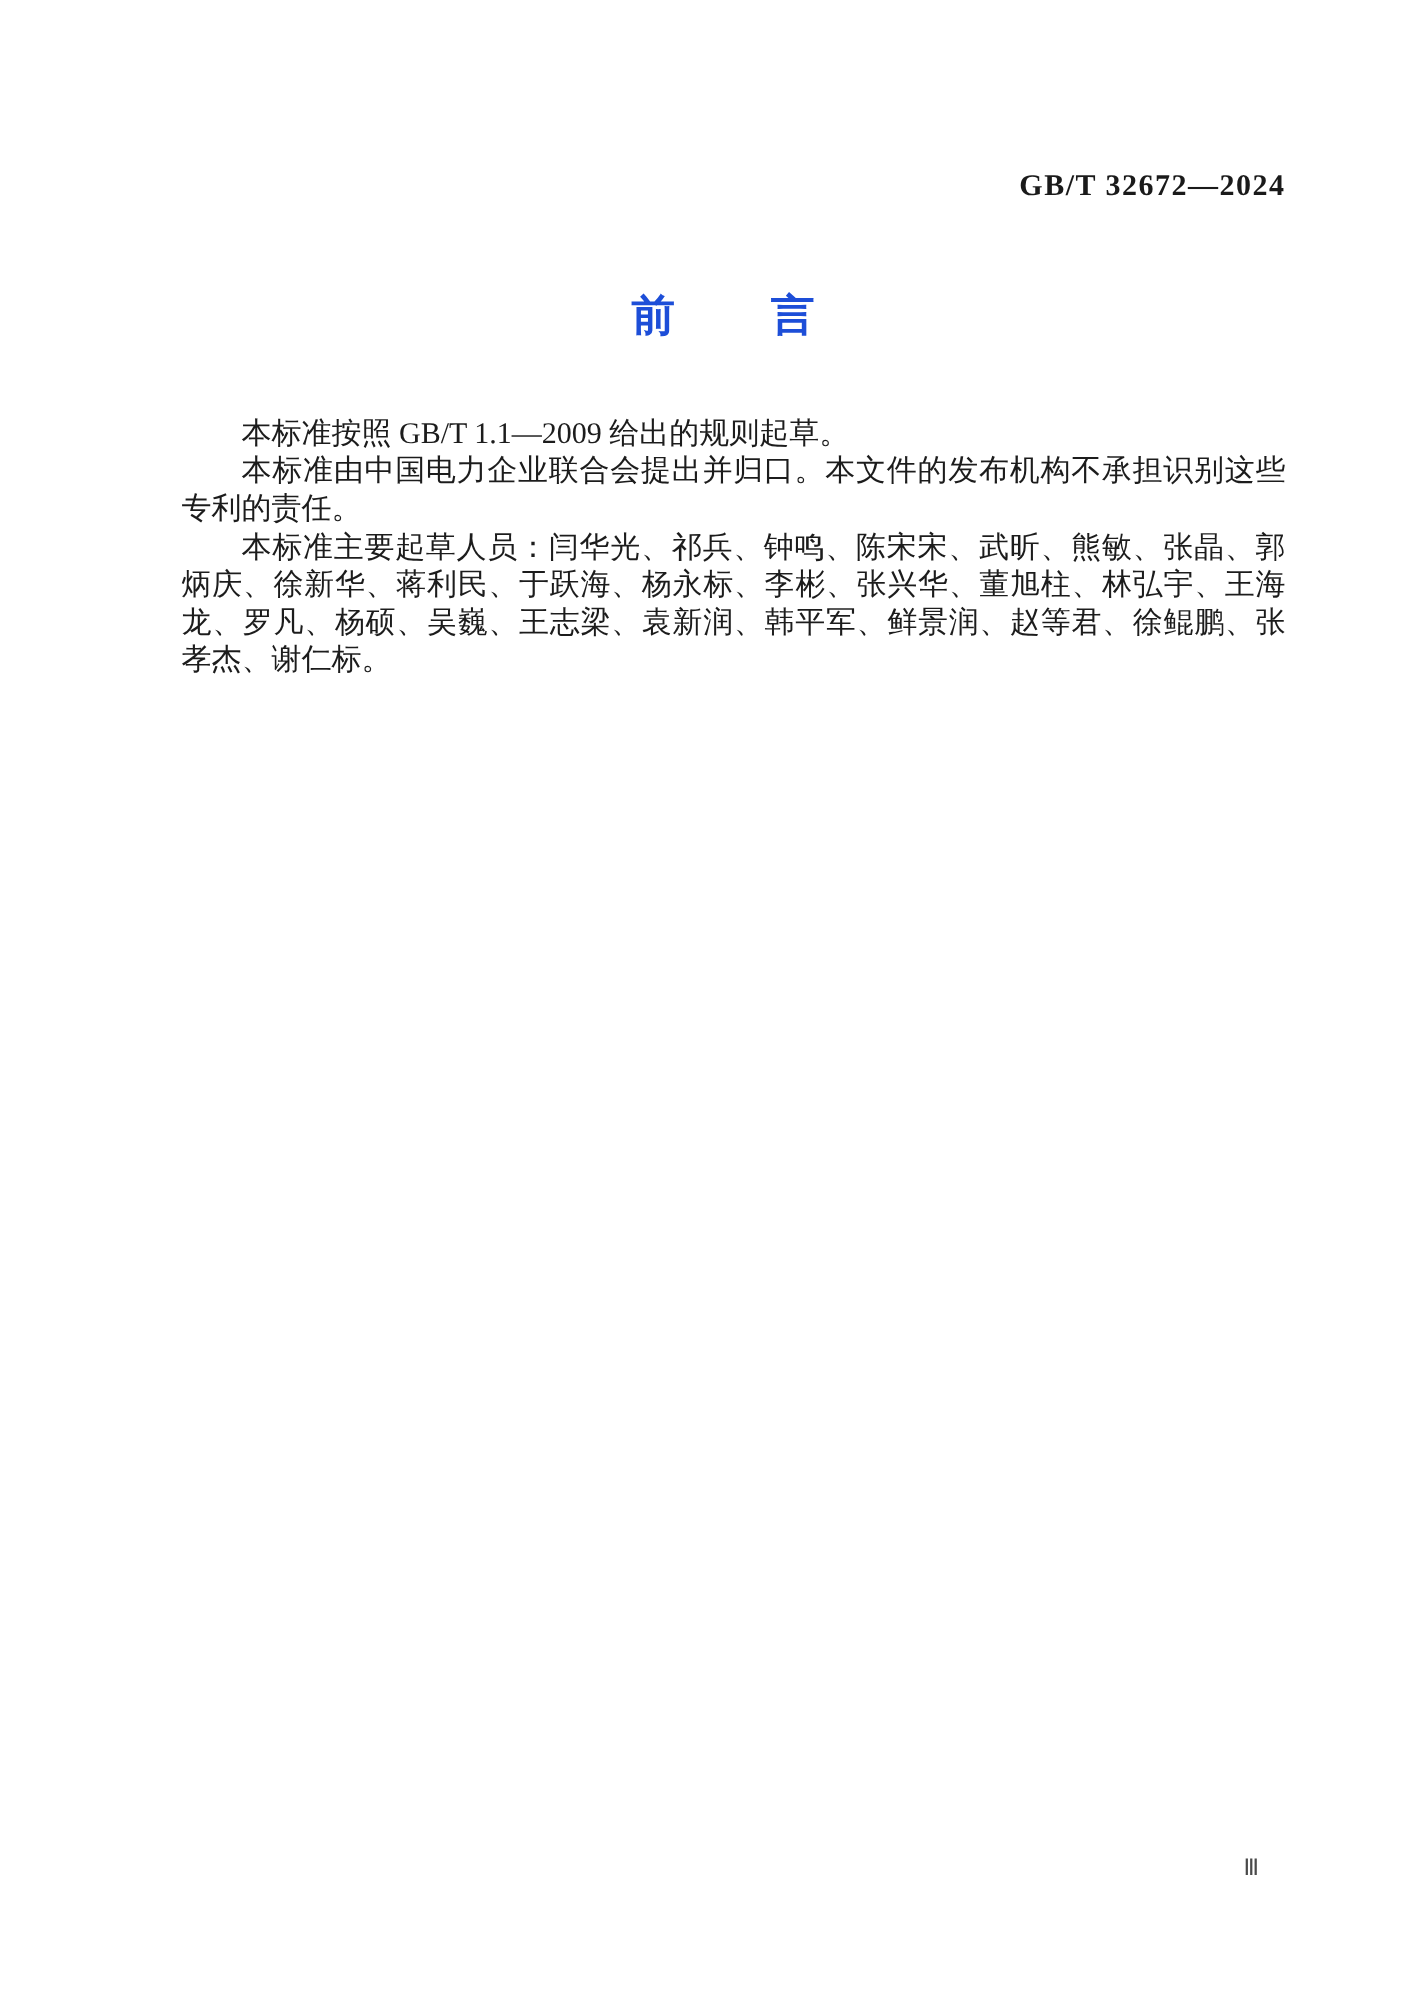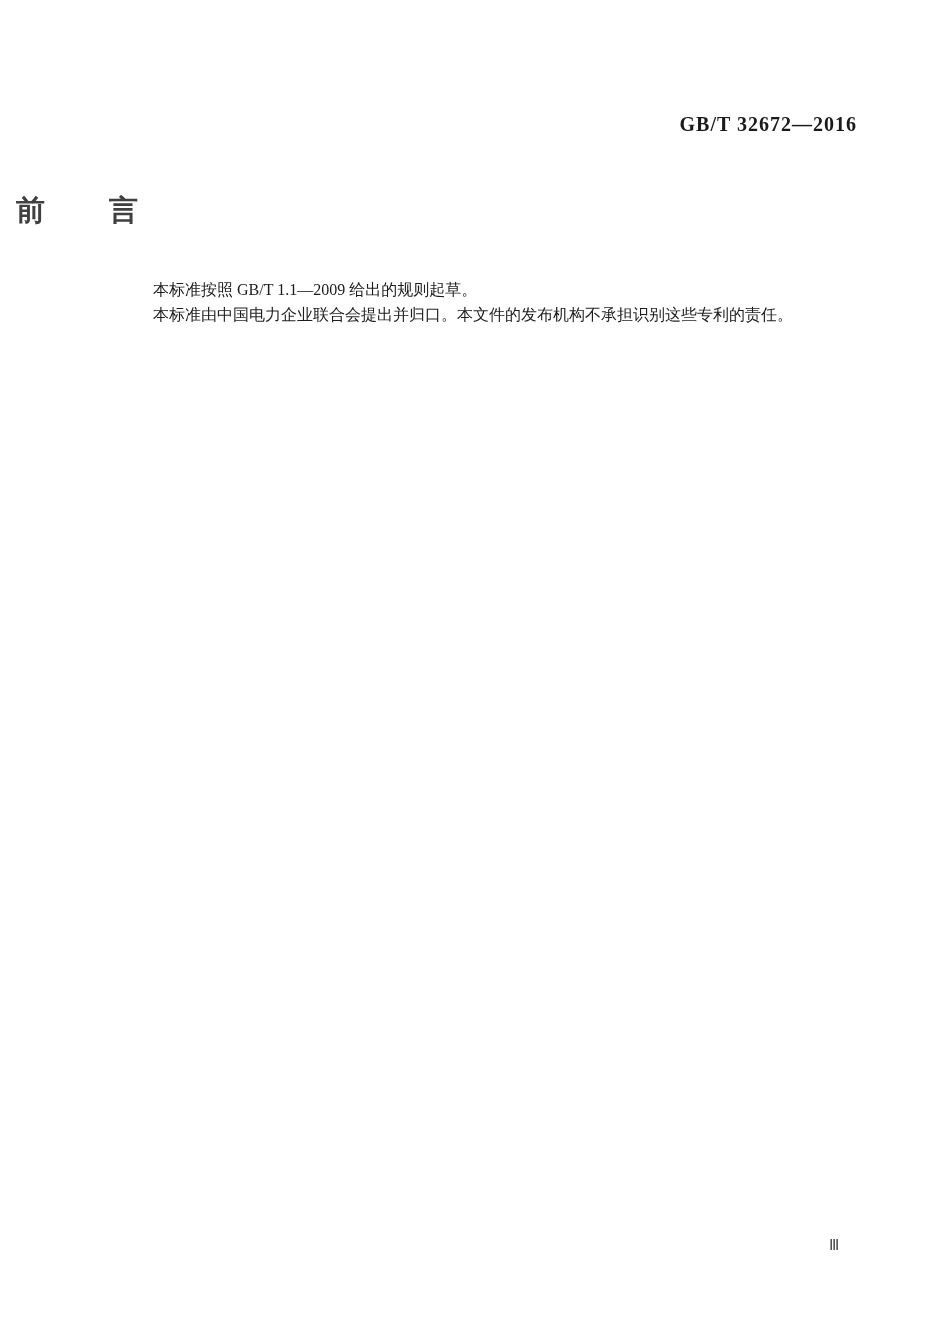--- a/index.html
+++ b/index.html
@@ -26,33 +26,34 @@
     letter-spacing: 1px;
     color: #1a1a1a;
     white-space: nowrap;
   }
   .doc-title {
     position: absolute;
     top: 191px;
     left: 0;
     width: 100%;
     margin: 0;
+    text-align: center;
     text-indent: 16px;
     font-family: "Liberation Sans", sans-serif;
     font-weight: bold;
     font-size: 29px;
     letter-spacing: 2px;
-    color: #404040;
+    color: #1d4ed8;
   }
   .content {
     position: absolute;
     top: 277px;
     left: 121px;
     width: 736px;
-    font-size: 16px;
+    font-size: 20px;
     line-height: 25.2px;
     text-align: justify;
     text-justify: inter-character;
     color: #1c1c1c;
   }
   .para {
     margin: 0;
     padding: 0;
     text-indent: 2em;
   }
@@ -63,24 +64,25 @@
     font-size: 15px;
     color: #4a4a4a;
     font-family: "Liberation Serif", serif;
   }
 </style>
 </head>
 <body>
 
 <div class="page">
 
-  <div class="doc-code">GB/T 32672—2016</div>
+  <div class="doc-code">GB/T 32672—2024</div>
 
   <h1 class="doc-title">前　　言</h1>
 
   <div class="content">
     <p class="para">本标准按照 GB/T 1.1—2009 给出的规则起草。</p>
     <p class="para">本标准由中国电力企业联合会提出并归口。本文件的发布机构不承担识别这些专利的责任。</p>
+    <p class="para">本标准主要起草人员：闫华光、祁兵、钟鸣、陈宋宋、武昕、熊敏、张晶、郭炳庆、徐新华、蒋利民、于跃海、杨永标、李彬、张兴华、董旭柱、林弘宇、王海龙、罗凡、杨硕、吴巍、王志梁、袁新润、韩平军、鲜景润、赵等君、徐鲲鹏、张孝杰、谢仁标。</p>
   </div>
 
   <div class="page-number">Ⅲ</div>
 
 </div>
 
 </body></html>

